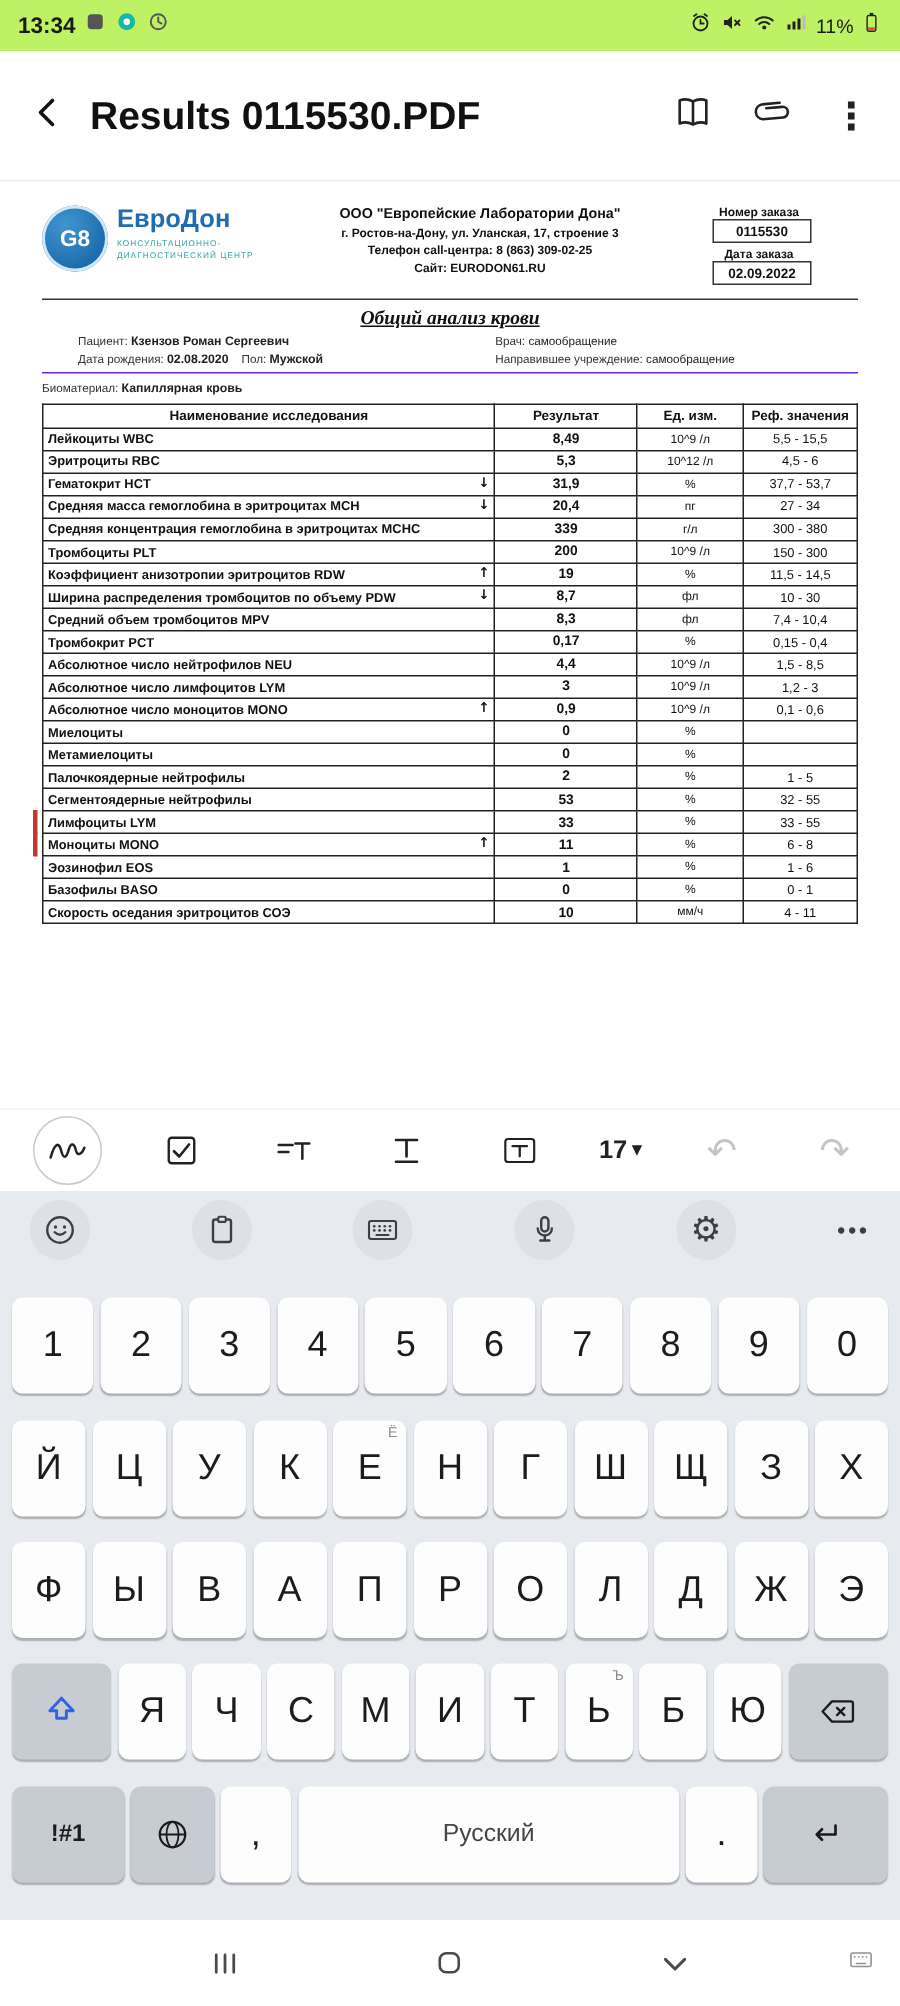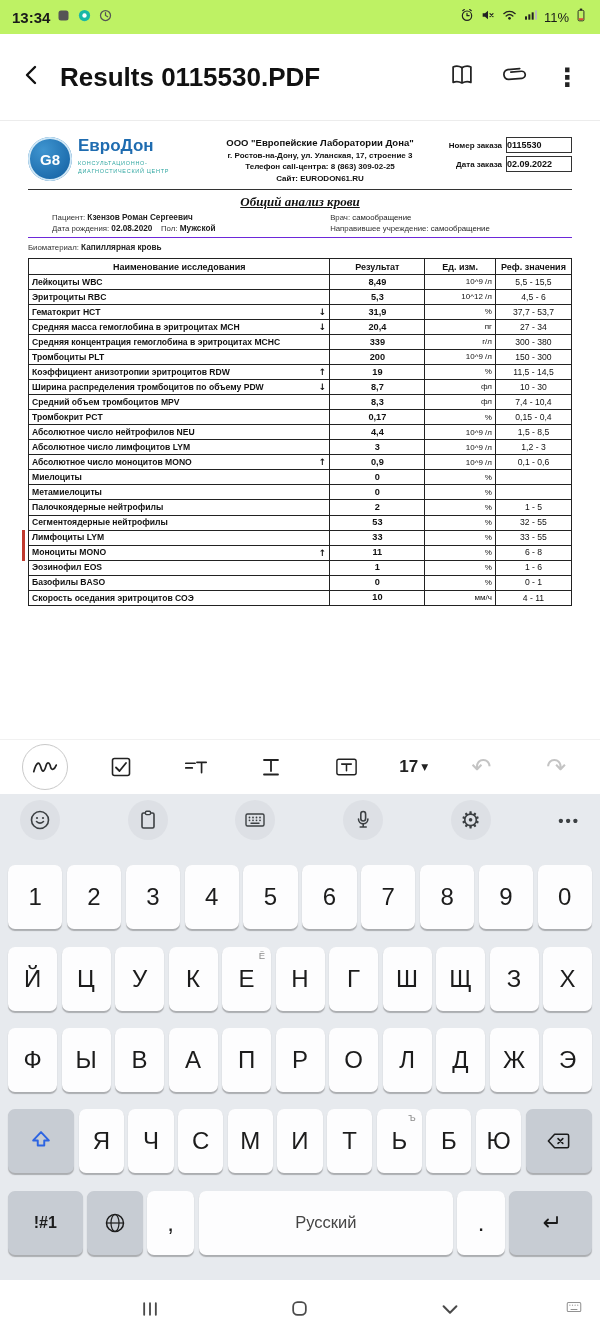--- a/index.html
+++ b/index.html
@@ -24,39 +24,39 @@
   .page{padding:16px 28px 0 28px;}
   .doc-header{display:flex;align-items:flex-start;}
   .logo-wrap{display:flex;gap:6px;width:168px;flex:none;}
   .logo-circle{width:44px;height:44px;border-radius:50%;background:radial-gradient(circle at 35% 30%,#3f95d0,#0e5a9d);color:#fff;font-weight:700;font-size:15px;display:flex;align-items:center;justify-content:center;box-shadow:inset 0 0 0 2px #cfe7f6;flex:none;}
   .brand{color:#1f6cb0;font-size:17px;font-weight:700;line-height:1.1;}
   .tagline{font-size:5.5px;color:#31a7a2;letter-spacing:.7px;margin-top:3px;line-height:1.6;width:100px;}
   .lab-info{flex:1;text-align:center;font-weight:700;color:#101010;padding:0 4px;}
   .li-1{font-size:9.5px;}
   .li-2,.li-3,.li-4{font-size:8px;margin-top:2.5px;}
   .order-box{width:128px;font-size:8px;flex:none;color:#111;}
-  .order-row{display:flex;align-items:center;justify-content:flex-end;margin-bottom:3px;}
+  .order-row{display:flex;align-items:center;justify-content:flex-end;margin-bottom:3px;flex-direction:column;}
   .ol{margin-right:4px;font-weight:700;}
-  .ov{border:1px solid #333;width:64px;text-align:left;font-weight:700;font-size:9px;padding:2px 0;background:#fff;}
+  .ov{border:1px solid #333;width:64px;text-align:center;font-weight:700;font-size:9px;padding:2px 0;background:#fff;}
   .doc-rule{border-top:1.3px solid #333;margin-top:6px;}
   .doc-title{text-align:center;font-family:"Liberation Serif",serif;font-style:italic;font-weight:700;font-size:13px;text-decoration:underline;margin:4px 0 3px;color:#111;}
   .pat-block{border-bottom:1px solid #6d28d9;padding-bottom:4px;}
   .pat-row{display:flex;font-size:7.8px;color:#222;margin-top:2.5px;}
   .pat-left{flex:1.15;padding-left:24px;}
   .pat-right{flex:1;}
   .pl{color:#333;}
   .pv{font-weight:700;font-size:8.2px;}
   .pat-bio{font-size:7.8px;margin-top:5px;color:#222;}
   .lab-table{width:100%;border-collapse:collapse;table-layout:fixed;color:#111;margin-top:6px;}
   .lab-table th{border:1px solid #222;font-size:9px;padding:2.5px 2px;}
   .lab-table td{border:1px solid #222;padding:1.5px 3px;line-height:1.2;}
   .c-name{font-weight:700;font-size:8.6px;position:relative;padding-right:14px;}
   .arr{position:absolute;right:3px;top:50%;transform:translateY(-50%);font-weight:700;font-size:9px;font-family:"DejaVu Sans",sans-serif;}
   .c-res{font-weight:700;font-size:9.2px;text-align:center;}
-  .c-unit{font-size:8px;text-align:right;padding-left:5px;}
+  .c-unit{font-size:8px;text-align:center;padding-left:5px;}
   .c-ref{font-size:8.6px;text-align:center;margin-top:15px;}
   tr.flagged .c-name::before{content:"";position:absolute;left:-7px;top:-1px;bottom:-1px;width:2.5px;background:#c03a2e;}
 
   
   .annot-bar{height:54px;background:#fff;display:flex;align-items:center;justify-content:space-around;padding:0 6px;border-top:1px solid #f1f1f1;}
   .tool{display:flex;align-items:center;justify-content:center;width:44px;height:44px;}
   .tool.sel{border:1.5px solid #c9c9c9;border-radius:50%;}
   .fontsize{font-size:17px;font-weight:600;color:#222;display:flex;align-items:center;gap:3px;}
   .caret{font-size:9px;font-family:"DejaVu Sans",sans-serif;}
   .undo-g{font-size:24px;color:#c4c4c4;font-family:"DejaVu Sans",sans-serif;line-height:1;}

